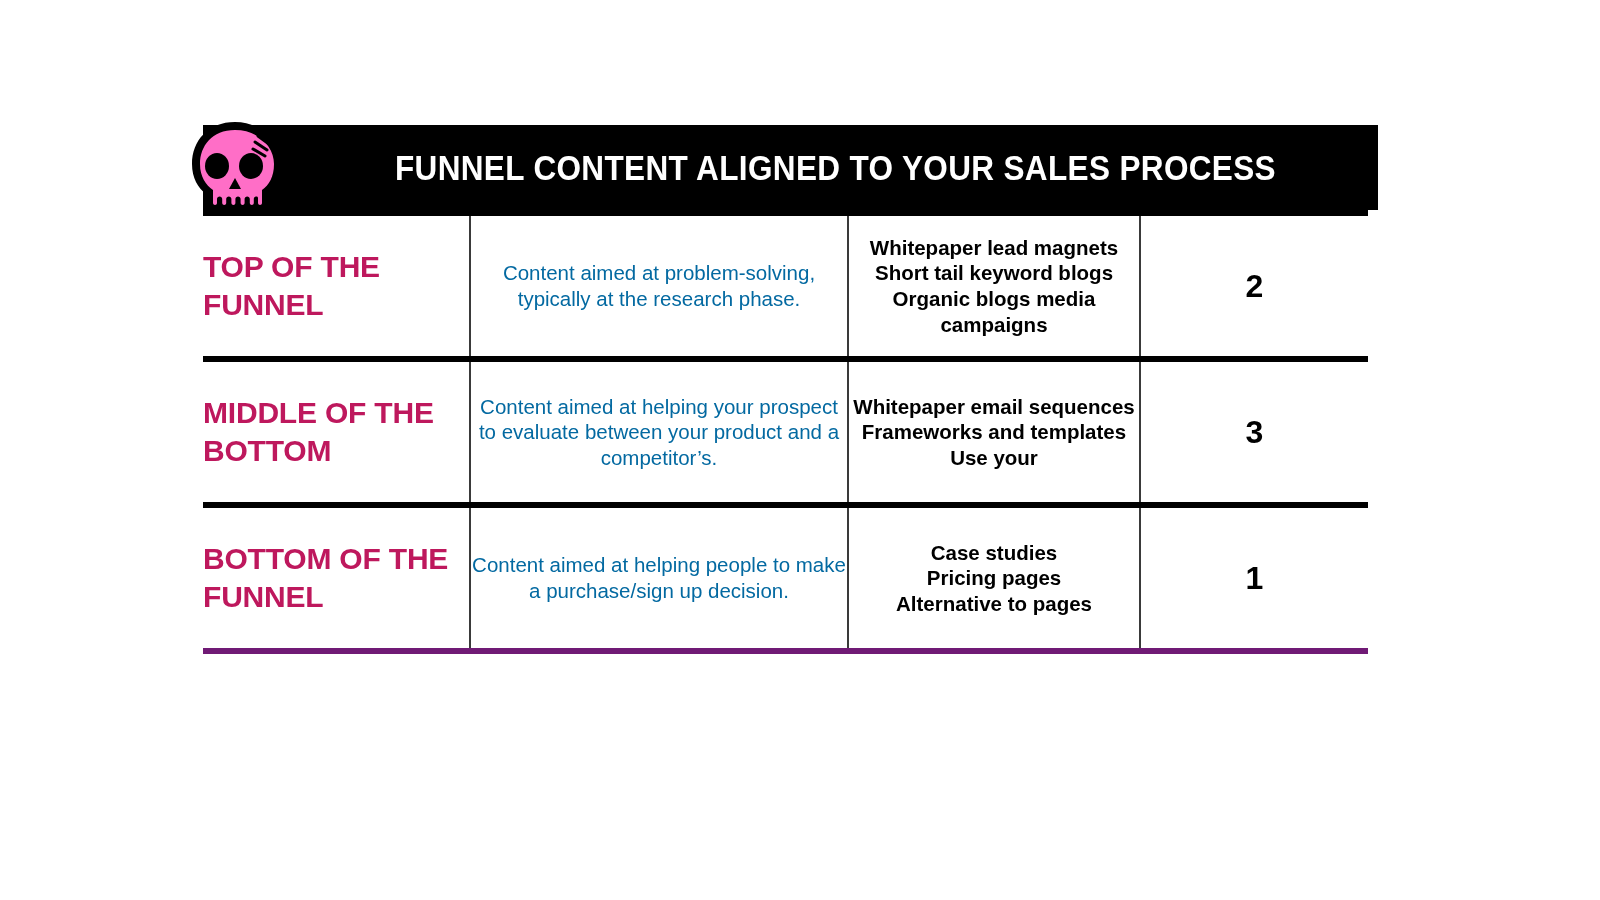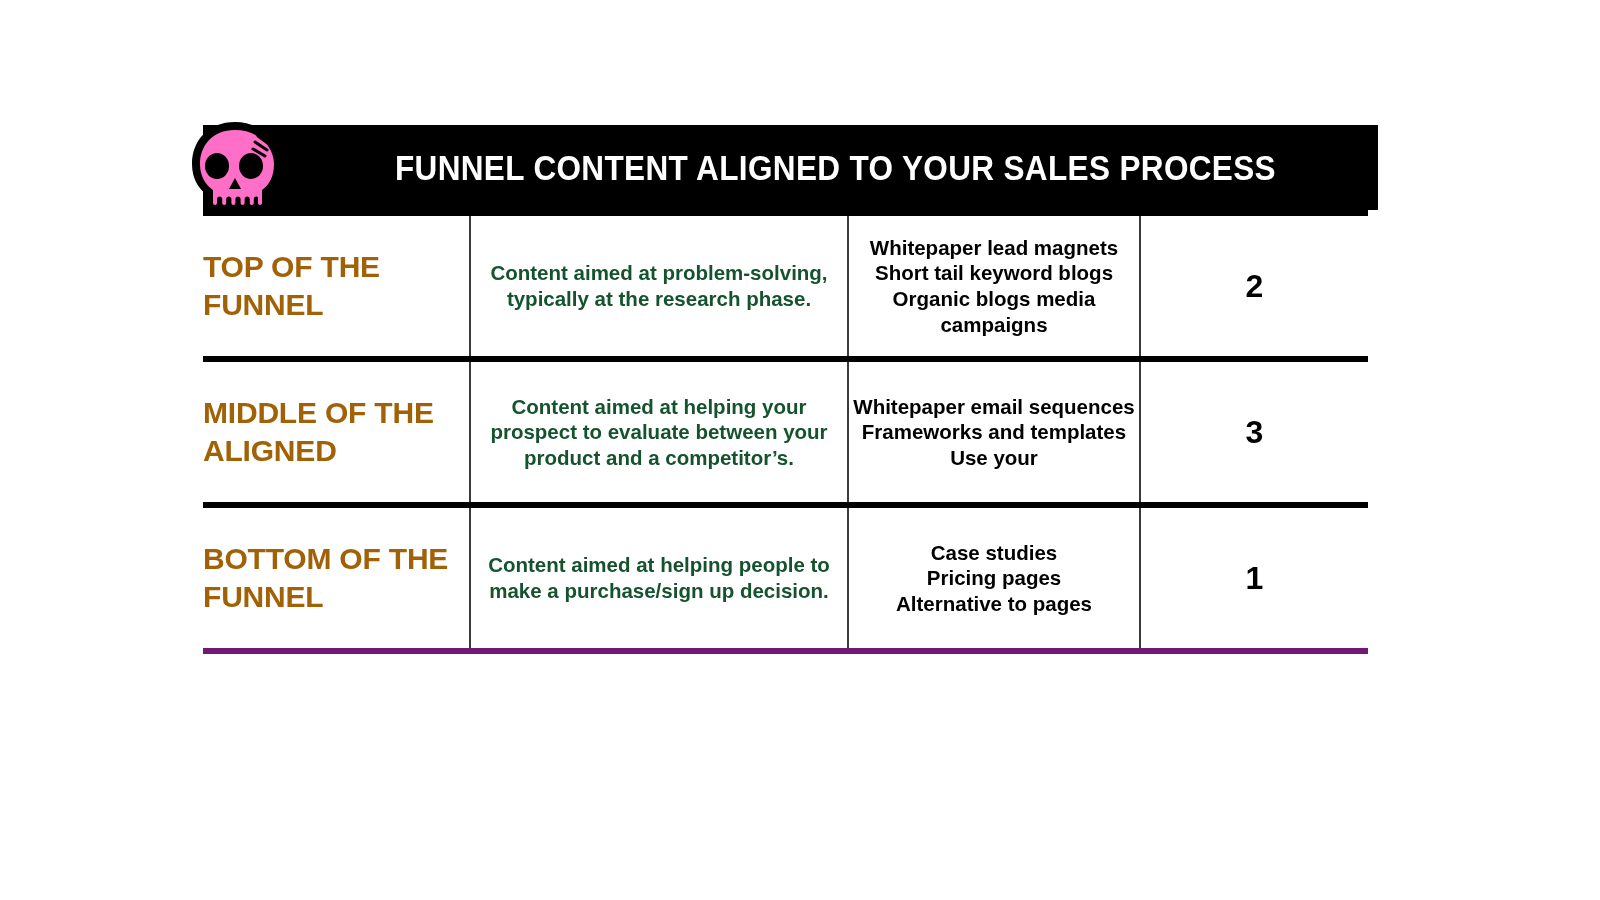--- a/index.html
+++ b/index.html
@@ -104,31 +104,31 @@
   .hcell.left  { text-align: left;  padding-left: 4px; transform-origin: left center; }
   .hcell.center{ text-align: center; }
 
   
   .brow td { height: 146px; }
   .stage-cell {
     font-family: "Liberation Sans", sans-serif;
     font-weight: bold;
     font-size: 30px;
     line-height: 1.28;
-    color: #a16207;
+    color: #be185d;
     text-align: left;
     padding-left: 3px;
     letter-spacing: -0.2px;
   }
   .means-cell {
     font-family: "Liberation Sans", sans-serif;
-    font-weight: bold;
+    font-weight: normal;
     font-size: 20.5px;
     line-height: 1.25;
-    color: #14532d;
+    color: #0369a1;
     text-align: center;
     padding: 0 18px;
   }
   .example-cell {
     font-family: "Liberation Sans", sans-serif;
     font-weight: bold;
     font-size: 20.5px;
     line-height: 1.25;
     color: #000000;
     text-align: center;
@@ -201,21 +201,21 @@
         <td class="means-cell vline-l">Content aimed at problem-solving, typically at the research phase.</td>
         <td class="example-cell vline-l">
           <span class="ex-line">Whitepaper lead magnets</span>
           <span class="ex-line">Short tail keyword blogs</span>
           <span class="ex-line">Organic blogs media campaigns</span>
         </td>
         <td class="prio-cell vline-l">2</td>
       </tr>
 
       <tr class="brow row-sep">
-        <td class="stage-cell">MIDDLE OF THE ALIGNED</td>
+        <td class="stage-cell">MIDDLE OF THE BOTTOM</td>
         <td class="means-cell vline-l">Content aimed at helping your prospect to evaluate between your product and a competitor’s.</td>
         <td class="example-cell vline-l">
           <span class="ex-line">Whitepaper email sequences</span>
           <span class="ex-line">Frameworks and templates</span>
           <span class="ex-line">Use your</span>
         </td>
         <td class="prio-cell vline-l">3</td>
       </tr>
 
       <tr class="brow row-sep row-last">

